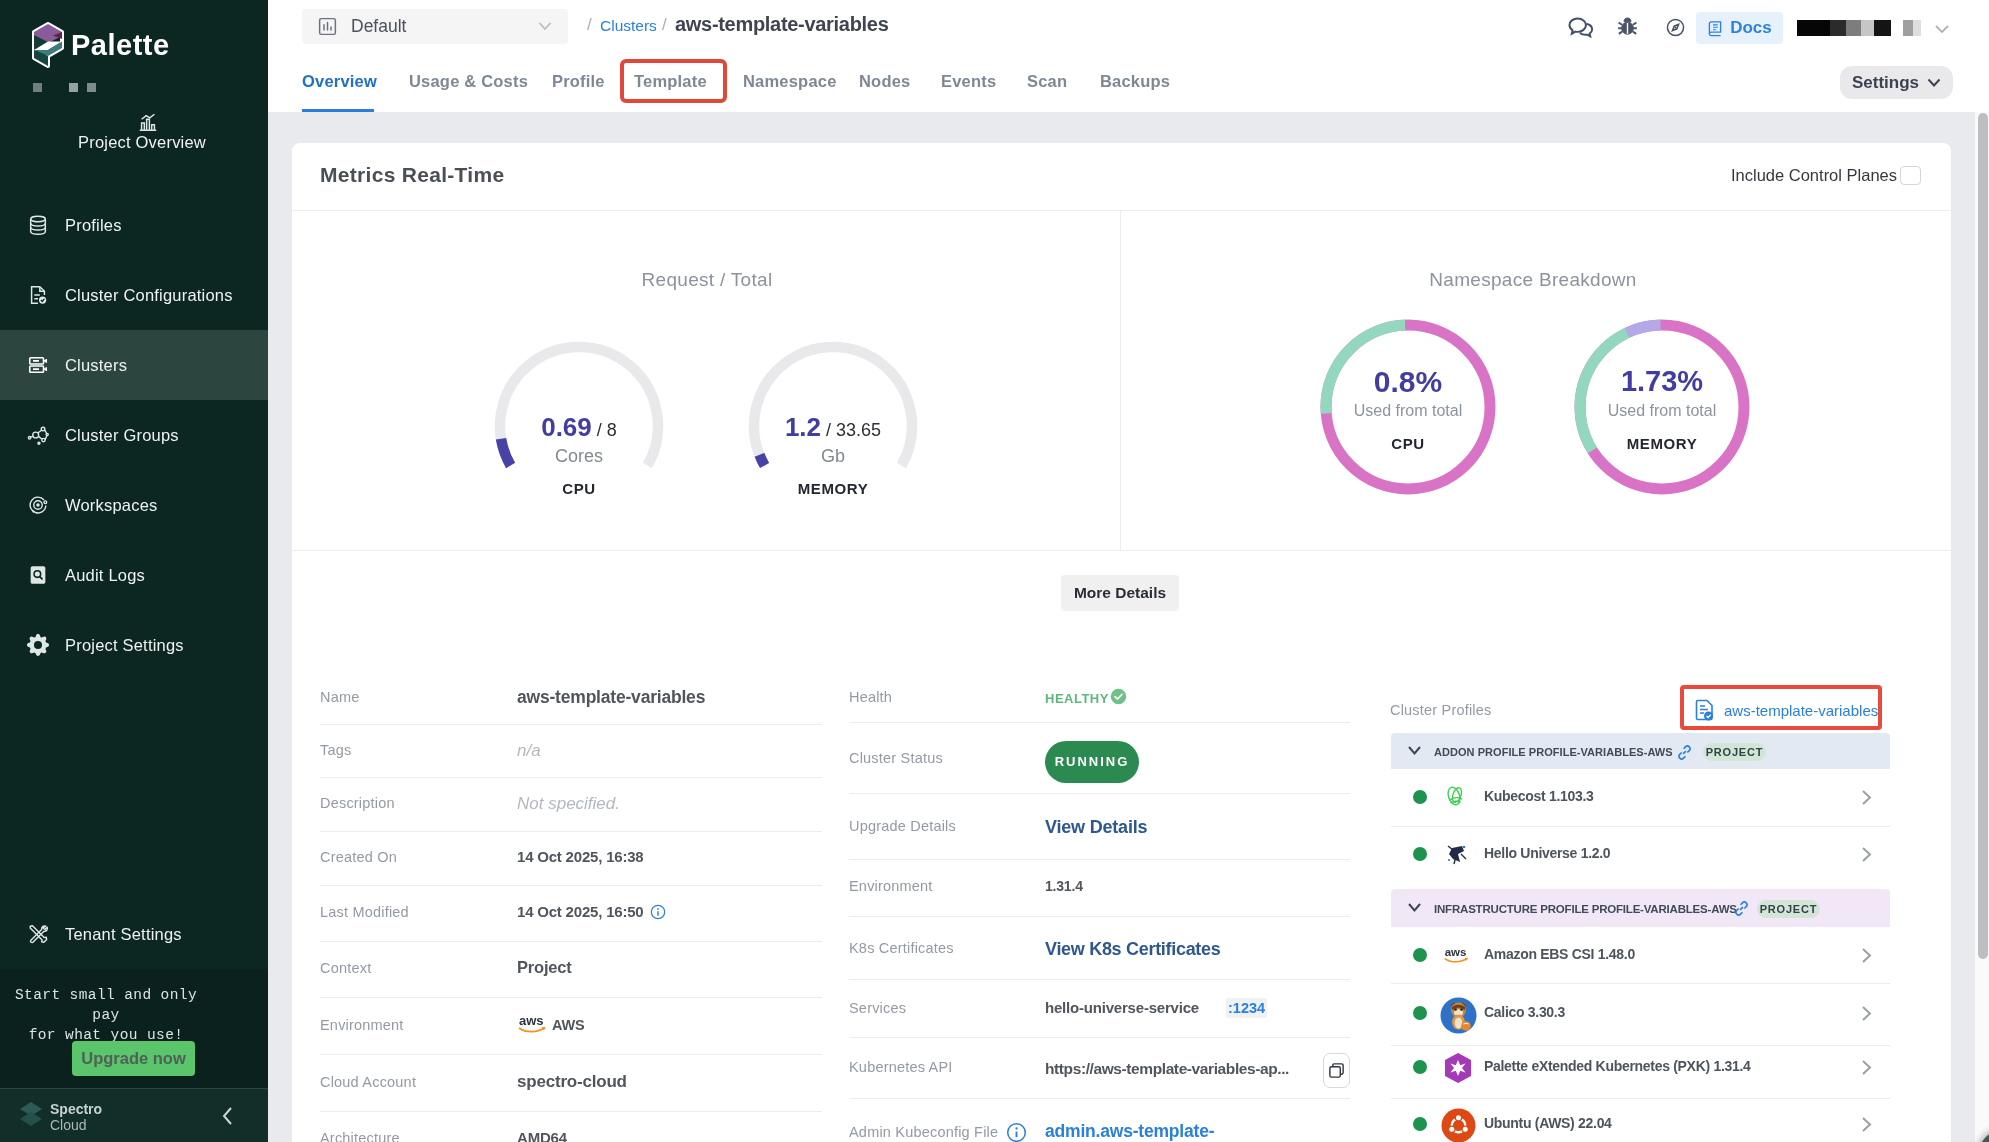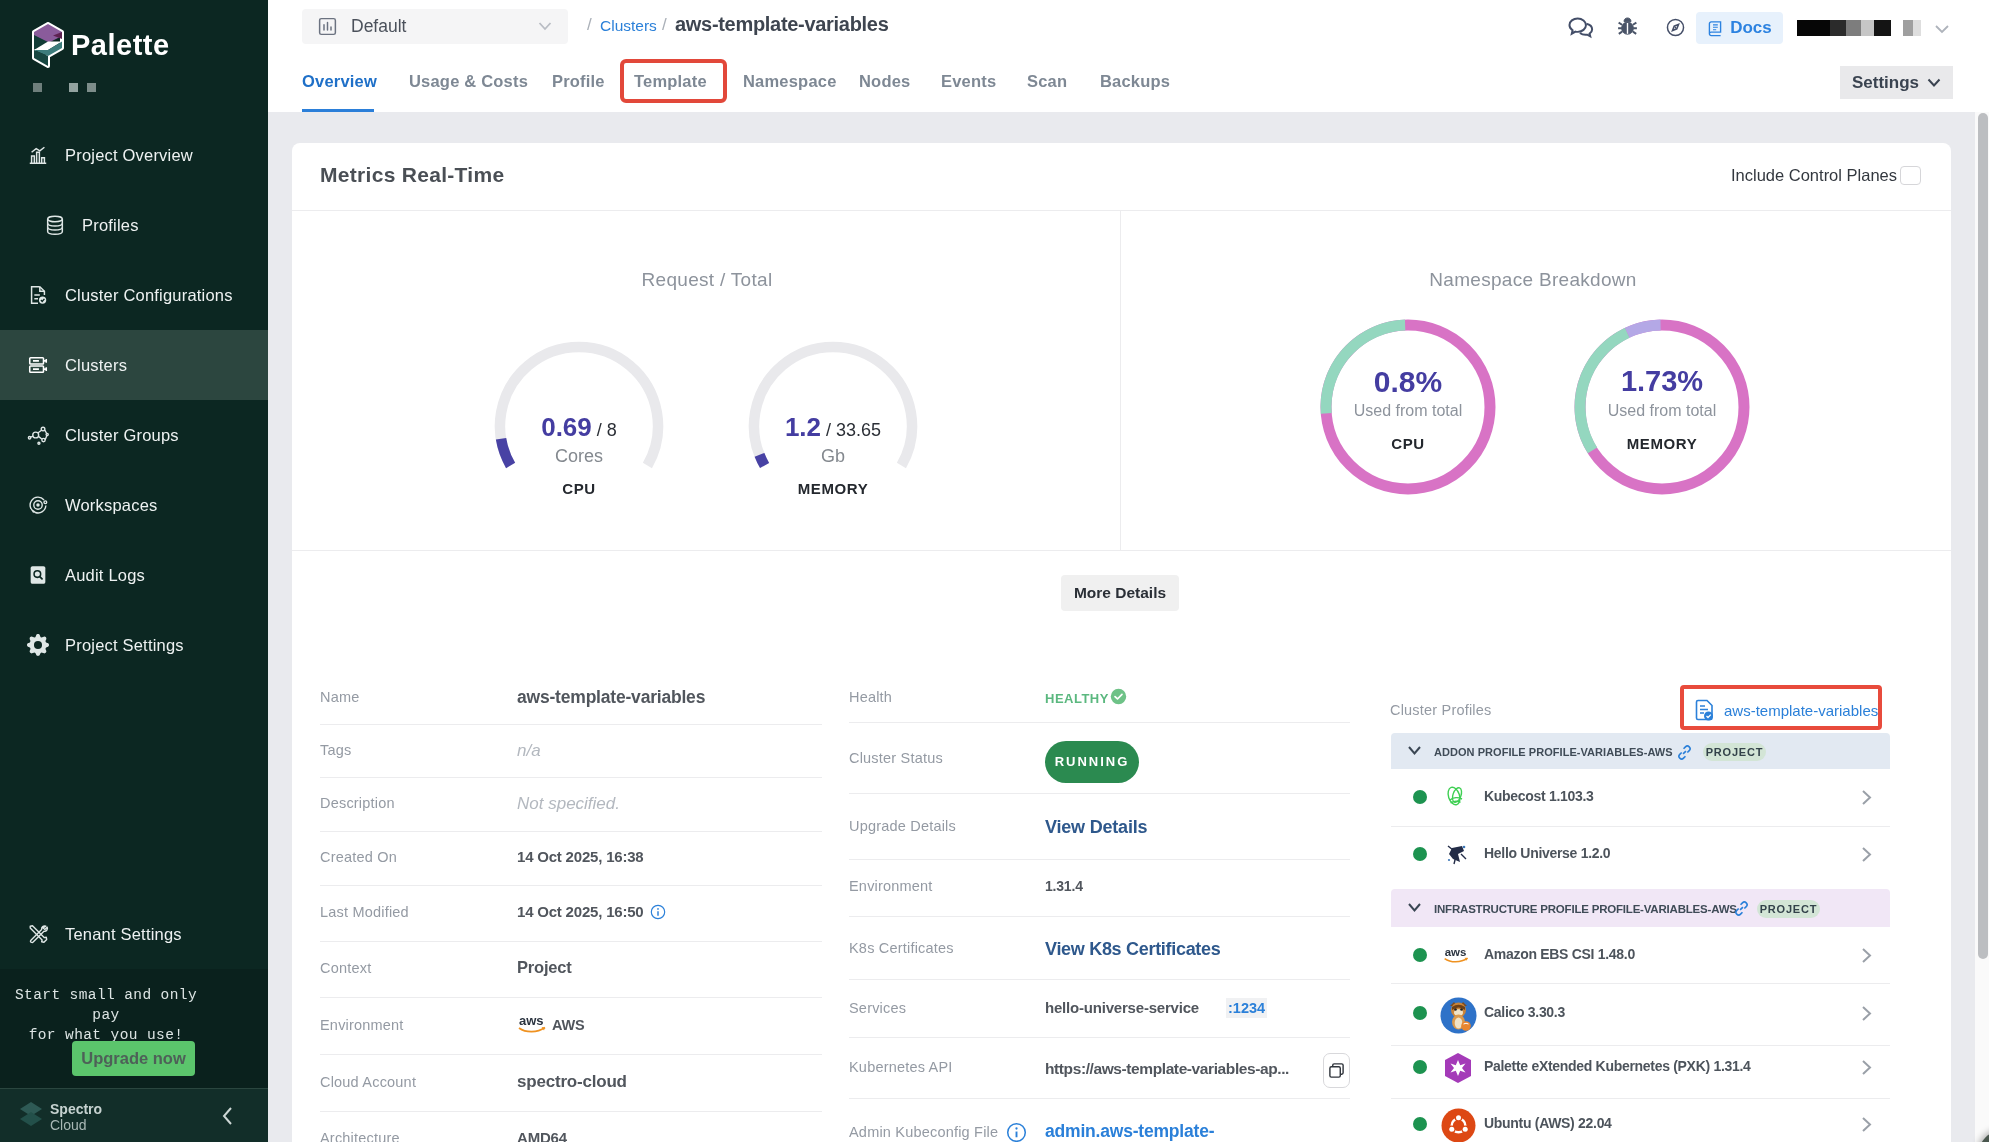--- a/index.html
+++ b/index.html
@@ -41,31 +41,31 @@
     <path d="M3 13 L17 20 L3 28 Z" fill="#123c37"></path>
     <path d="M3 28 L17 19.5 L31 19.5 L17 28 Z" fill="#fff"></path>
     <path d="M3 28 L17 28 L31 19.5 L31 26 L17 34 Z" fill="#3d7c7c"></path>
     <path d="M3 28 L17 34 L17 44 L3 36 Z" fill="#174641"></path>
   </svg>
   <div class="abs" style="left:71px;top:29px;font-size:29px;font-weight:700;color:#fff;letter-spacing:.5px;">Palette</div>
   <div class="abs" style="left:33px;top:83px;width:9px;height:9px;background:#6f7f7c;"></div>
   <div class="abs" style="left:69px;top:83px;width:9px;height:9px;background:#93a3a0;"></div>
   <div class="abs" style="left:87px;top:83px;width:9px;height:9px;background:#7d8d8a;"></div>
 
-  <div class="navitem" style="top:120px;">
+  <div class="navitem" style="top:111px;flex-direction:column;">
     <svg class="nicon" viewBox="0 0 24 24" fill="none" stroke="#dfe7e6" stroke-width="1.6">
       <path d="M3 21 L21 21"></path>
         <path d="M5 21 V13 H8 V21"></path>
         <path d="M10.5 21 V9 H13.5 V21"></path>
         <path d="M16 21 V15 H19 V21"></path>
         <path d="M5 9 L10 5 L14 7.5 L19 3.5"></path>
     </svg>
     <div class="nlabel">Project Overview</div>
   </div>
-  <div class="navitem" style="top:190px;margin-left:17px;">
+  <div class="navitem" style="top:190px;">
     <svg class="nicon" viewBox="0 0 24 24" fill="none" stroke="#dfe7e6" stroke-width="1.6">
       <ellipse cx="12" cy="5.5" rx="8" ry="3"></ellipse>
       <path d="M4 5.5 V10 C4 11.7 7.6 13 12 13 C16.4 13 20 11.7 20 10 V5.5"></path>
       <path d="M4 10 V14.5 C4 16.2 7.6 17.5 12 17.5 C16.4 17.5 20 16.2 20 14.5 V10"></path>
       <path d="M4 14.5 V19 C4 20.7 7.6 22 12 22 C16.4 22 20 20.7 20 19 V14.5"></path>
     </svg>
     <div class="nlabel">Profiles</div>
   </div>
   <div class="navitem" style="top:260px;">
     <svg class="nicon" viewBox="0 0 24 24" fill="none" stroke="#dfe7e6" stroke-width="1.6">
@@ -203,21 +203,21 @@
   <div class="tab" style="left:284px;">Profile</div>
   <div class="tab" style="left:366px;">Template</div>
   <div class="tab" style="left:475px;">Namespace</div>
   <div class="tab" style="left:591px;">Nodes</div>
   <div class="tab" style="left:673px;">Events</div>
   <div class="tab" style="left:759px;">Scan</div>
   <div class="tab" style="left:832px;">Backups</div>
   <div class="abs" style="left:34px;top:109px;width:72px;height:3px;background:#2b7fd9;"></div>
   <div class="abs" style="left:352px;top:59px;width:107px;height:44px;border:4px solid #e2483a;border-radius:6px;"></div>
 
-  <div class="abs" style="left:1572px;top:66px;width:113px;height:33px;background:#e9e9eb;border-radius:0;display:flex;align-items:center;justify-content:center;gap:8px;">
+  <div class="abs" style="left:1572px;top:66px;width:113px;height:33px;background:#e9e9eb;border-radius:12px;display:flex;align-items:center;justify-content:center;gap:8px;">
     <span style="font-size:17px;font-weight:700;color:#3a4350;">Settings</span>
     <svg width="14" height="9" viewBox="0 0 14 9" fill="none" stroke="#3a4350" stroke-width="2">
         <path d="M1.5 1.5 L7 7.5 L12.5 1.5"></path>
       </svg>
   </div>
 </div>
 <div id="content" class="abs">
   <div id="metricscard" class="card" style="top:31px; height:590px;">
     <div class="abs" style="left:28px;top:20px;font-size:21px;font-weight:700;color:#4a4f55;letter-spacing:.3px;">Metrics Real-Time</div>
     <div class="abs" style="right:54px;top:23px;font-size:16.5px;color:#33383f;">Include Control Planes</div>

